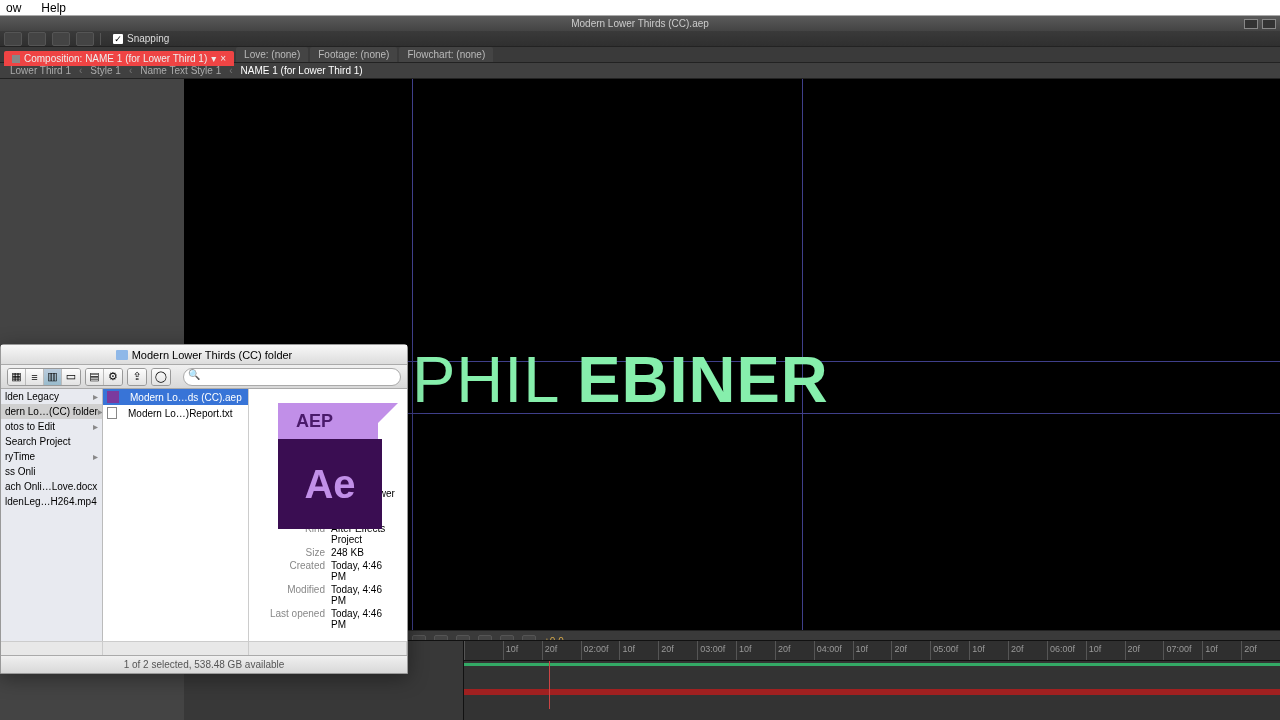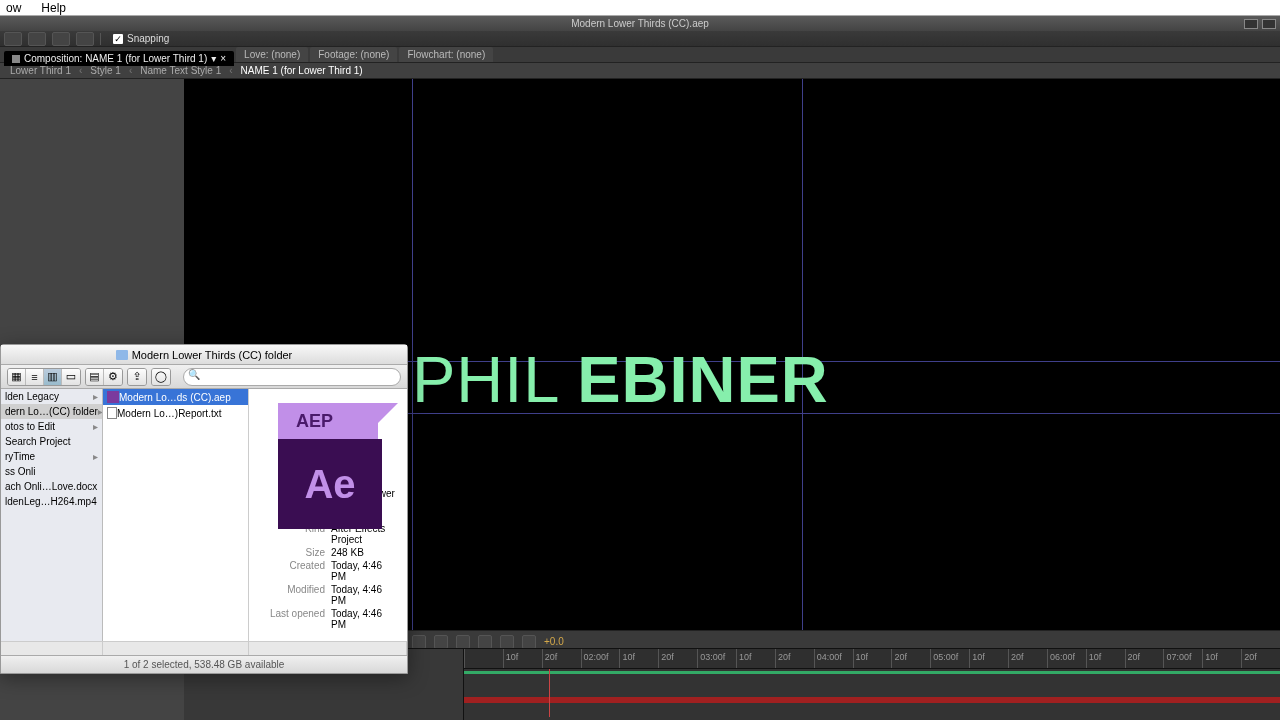--- a/index.html
+++ b/index.html
@@ -16,21 +16,21 @@
 
 
 .toolbar { background: linear-gradient(#3a3a3a,#2f2f2f); height: 16px; display: flex; align-items: center; padding: 0 4px; gap: 6px; border-bottom: 1px solid #222; }
 .tool-btn { width: 18px; height: 14px; background: #444; border: 1px solid #555; border-radius: 2px; }
 .snapping { display: flex; align-items: center; gap: 4px; color: #ddd; font-size: 10px; margin-left: 6px; }
 .checkbox-on { width: 10px; height: 10px; background: #fff; border-radius: 1px; display: flex; align-items: center; justify-content: center; color: #000; font-size: 9px; }
 
 
 .panel-tabs { background: #3a3a3a; height: 16px; display: flex; align-items: center; gap: 2px; padding: 0 4px; border-bottom: 1px solid #222; }
 .ptab { background: #444; padding: 2px 8px; font-size: 10px; color: #bbb; border-radius: 2px 2px 0 0; display: flex; align-items: center; gap: 4px; }
-.ptab.active { background: #000000; color: #eee; margin-top: 8px; }
+.ptab.active { background: #ef4444; color: #eee; margin-top: 8px; }
 .dot { width: 8px; height: 8px; background: #888; display: inline-block; }
 
 
 .breadcrumb { background: #404040; height: 16px; display: flex; align-items: center; padding: 0 10px; gap: 8px; font-size: 10px; color: #aaa; border-bottom: 1px solid #222; }
 .breadcrumb .sep { color: #777; }
 .breadcrumb .current { color: #fff; }
 
 
 .main { position: absolute; top: 79px; left: 0; right: 0; bottom: 0; display: flex; flex-direction: column; }
 .viewport { flex: 1; background: #444; position: relative; }
@@ -43,21 +43,21 @@
 .guide-h2 { position:absolute; left:0; right:0; top:334px; height:1px; background:#3f3f8a; }
 .comp-text { position:absolute; left:228px; top:263px; font-family: Arial, sans-serif; font-weight:300; font-size:65px; color:#86efac; letter-spacing:1px; }
 .comp-text .bold { font-weight:800; }
 
 
 .viewer-footer { position:absolute; left:0; right:0; bottom:68px; height:22px; background:#3a3a3a; border-top:1px solid #222; display:flex; align-items:center; padding:0 228px; gap:8px; }
 .vf-btn { width:14px; height:14px; background:#444; border:1px solid #555; border-radius:2px; }
 .vf-text { color:#d4a84a; font-size:10px; }
 
 
-.timeline { position:absolute; left:0; right:0; bottom:0; height:72px; background:#333; border-top:1px solid #111; }
+.timeline { position:absolute; left:0; right:0; bottom:0; height:80px; background:#333; border-top:1px solid #111; }
 .ruler { height:20px; background:#2f2f2f; position:relative; border-bottom:1px solid #111; margin-left:280px; }
 .ruler-marks { position:absolute; inset:0; display:flex; }
 .ruler-mark { flex:1; border-left:1px solid #555; font-size:9px; color:#999; padding-left:2px; display:flex; align-items:flex-start; padding-top:3px; }
 .track-area { position:relative; height:48px; margin-left:280px; }
 .track-green { position:absolute; top:2px; left:0; right:0; height:3px; background:#3a6; }
 .track-red { position:absolute; top:28px; left:0; right:0; height:6px; background:#a02020; }
 .playhead { position:absolute; left:85px; top:0; bottom:0; width:1px; background:#c44; }
 .tl-left { position:absolute; left:0; top:0; bottom:0; width:280px; background:#383838; border-right:1px solid #111; padding:4px 8px; font-size:10px; }
 .tl-left-row { display:flex; gap:10px; color:#aaa; align-items:center; height:18px; }
 
@@ -75,21 +75,21 @@
 .search-wrap { position:relative; }
 .search-wrap::before { content:'🔍'; position:absolute; left:5px; top:1px; font-size:10px; }
 
 .finder-body { flex:1; display:flex; overflow:hidden; }
 .finder-sidebar { width:102px; background:#e8eaf0; border-right:1px solid #bbb; overflow:hidden; }
 .fs-item { padding:2px 4px; font-size:10px; display:flex; align-items:center; justify-content:space-between; white-space:nowrap; overflow:hidden; text-overflow:ellipsis; }
 .fs-item.sel { background:#d0d0d0; }
 .fs-chevron { color:#888; }
 
 .finder-col { width:146px; border-right:1px solid #ccc; background:#fff; overflow:hidden; }
-.fc-item { padding:2px 4px; font-size:10px; display:flex; align-items:center; gap:0; white-space:nowrap; }
+.fc-item { padding:2px 4px; font-size:10px; display:flex; align-items:center; gap:11px; white-space:nowrap; }
 .fc-item.sel { background:#3874d7; color:#fff; }
 .doc-icon { width:10px; height:12px; background:#fff; border:1px solid #888; display:inline-block; }
 .aep-mini { width:12px; height:12px; background:#7b3a9e; display:inline-block; }
 
 .finder-preview { flex:1; background:#fff; padding:10px; display:flex; flex-direction:column; align-items:center; overflow:hidden; }
 .preview-icon { width:120px; height:130px; position:relative; margin-top:4px; }
 .pi-top { position:absolute; top:0; left:10px; width:100px; height:40px; background:#c18fe8; }
 .pi-top::after { content:''; position:absolute; right:-20px; top:0; border-left:20px solid #c18fe8; border-bottom:20px solid transparent; }
 .pi-label { position:absolute; top:8px; left:18px; font-size:18px; font-weight:bold; color:#4a1a6a; }
 .pi-body { position:absolute; top:36px; left:10px; width:104px; height:90px; background:#3a0d52; display:flex; align-items:center; justify-content:center; }

